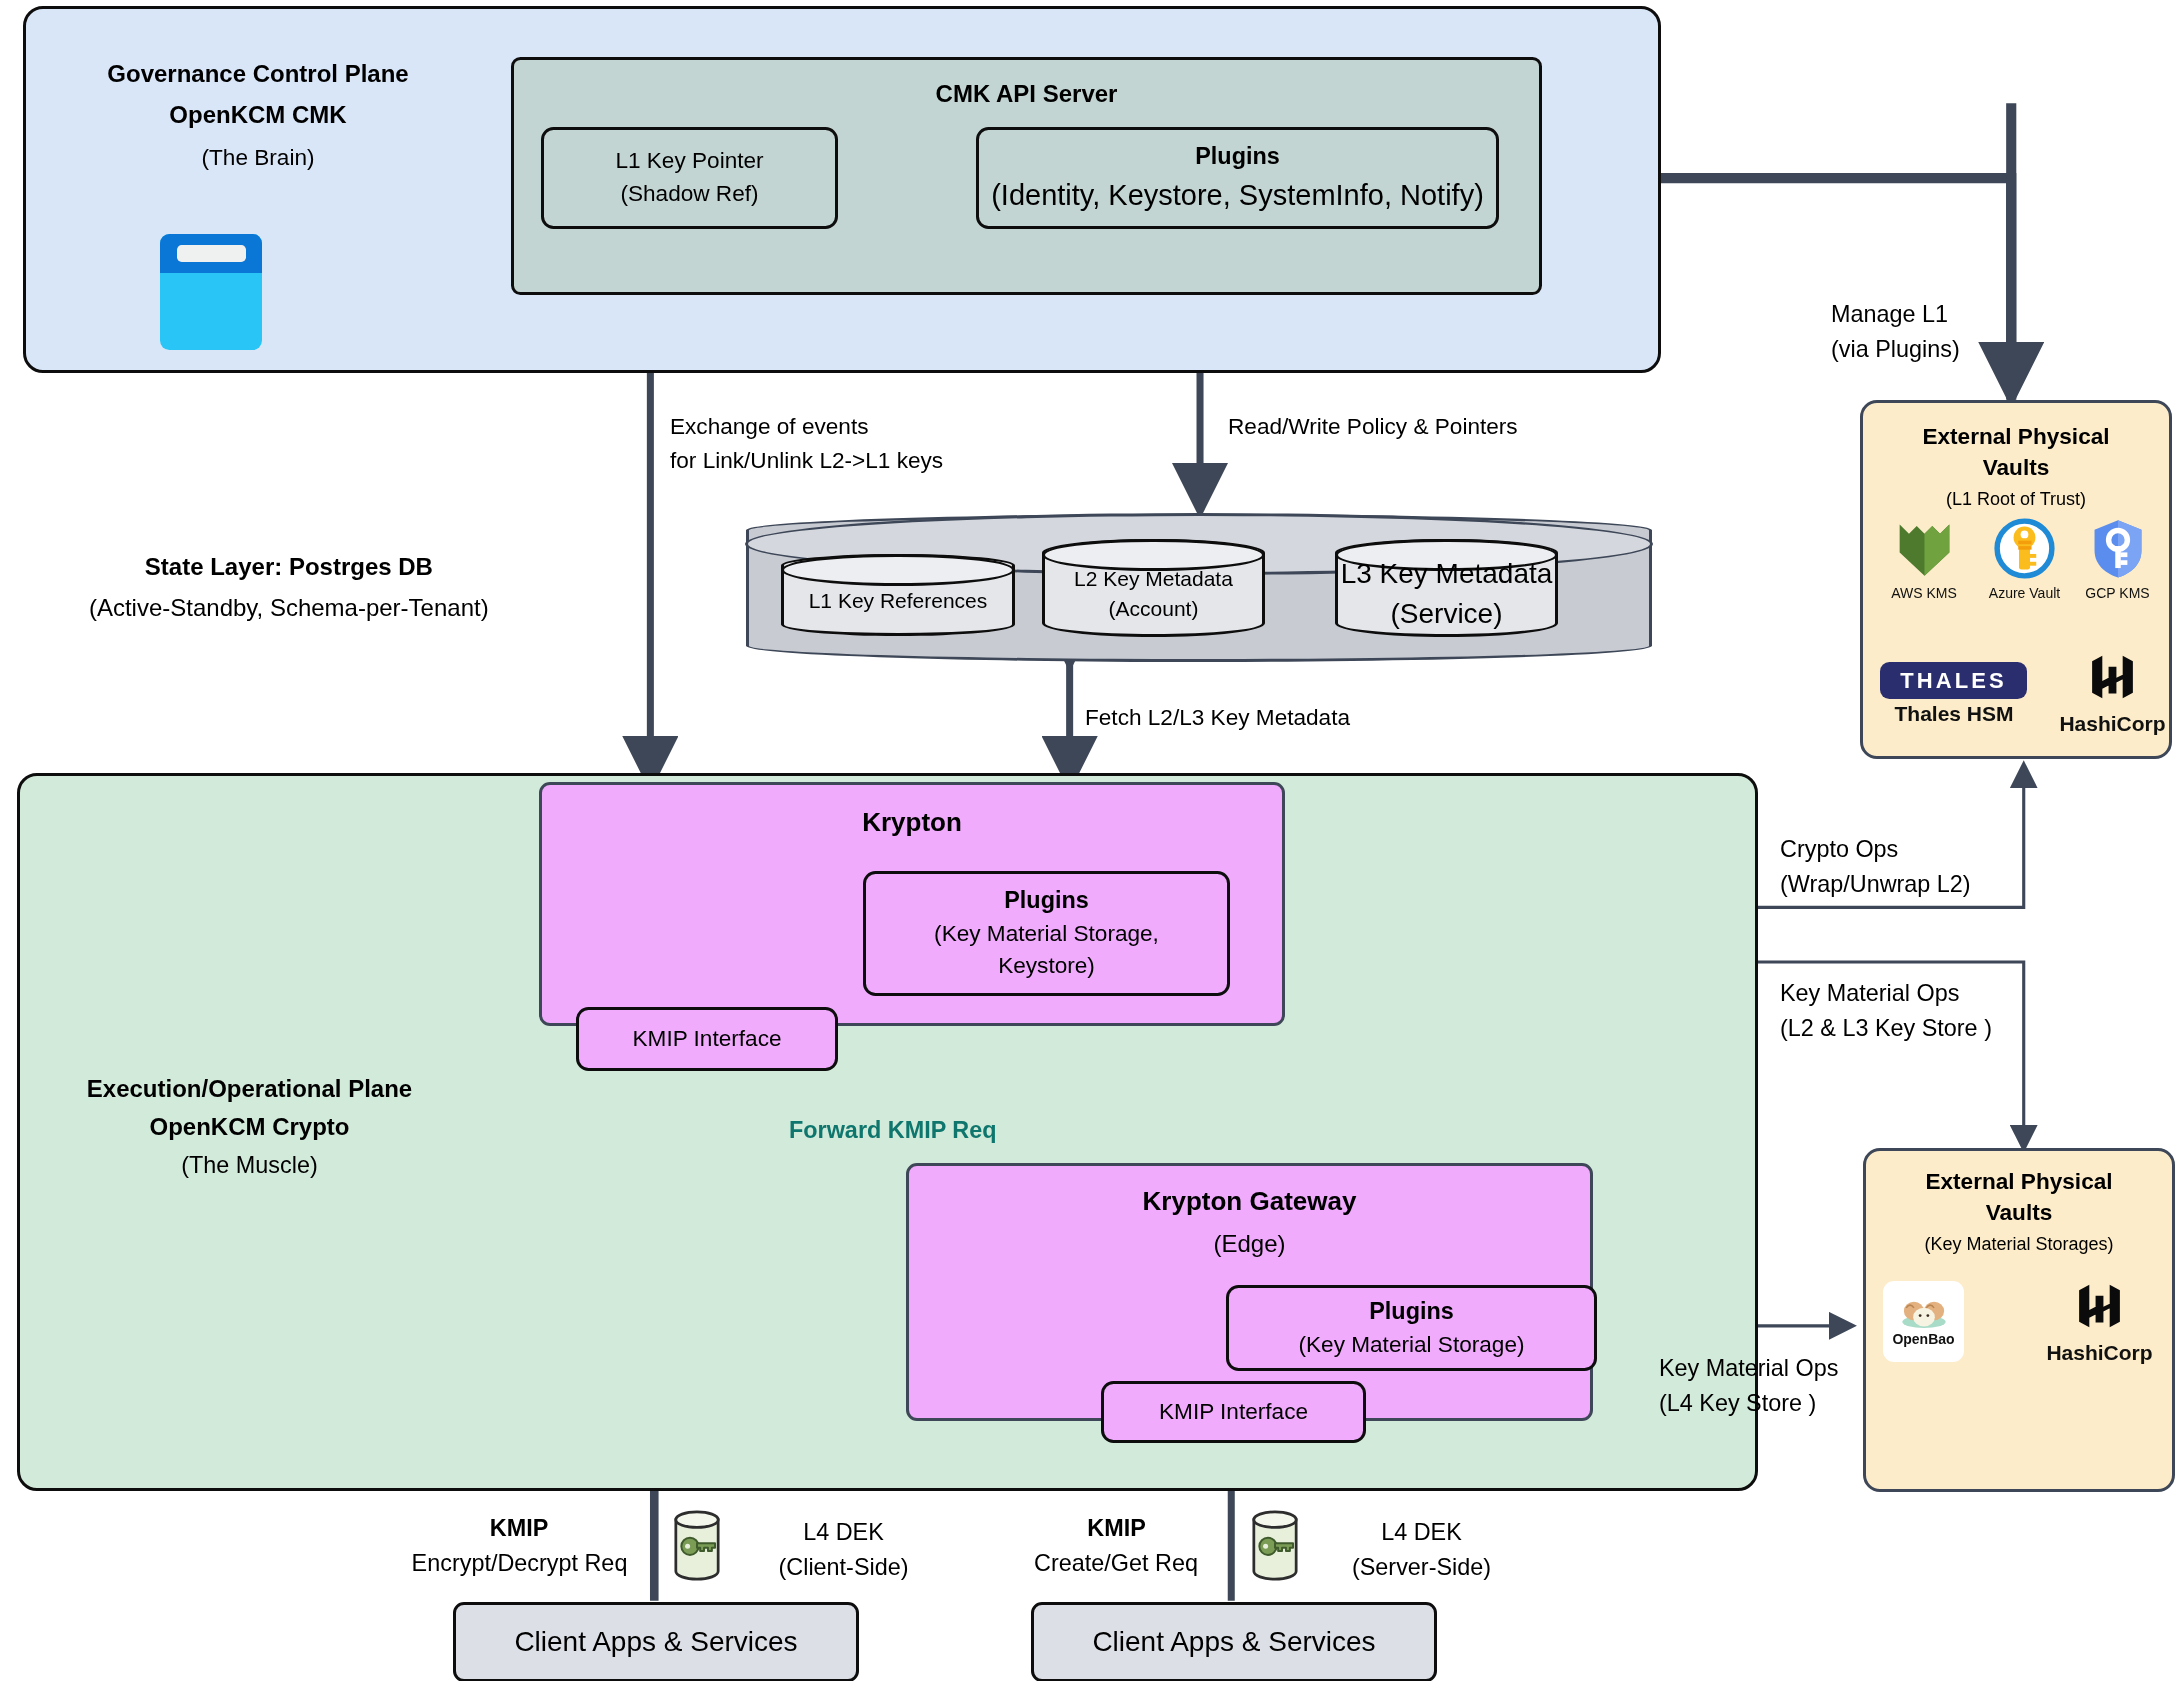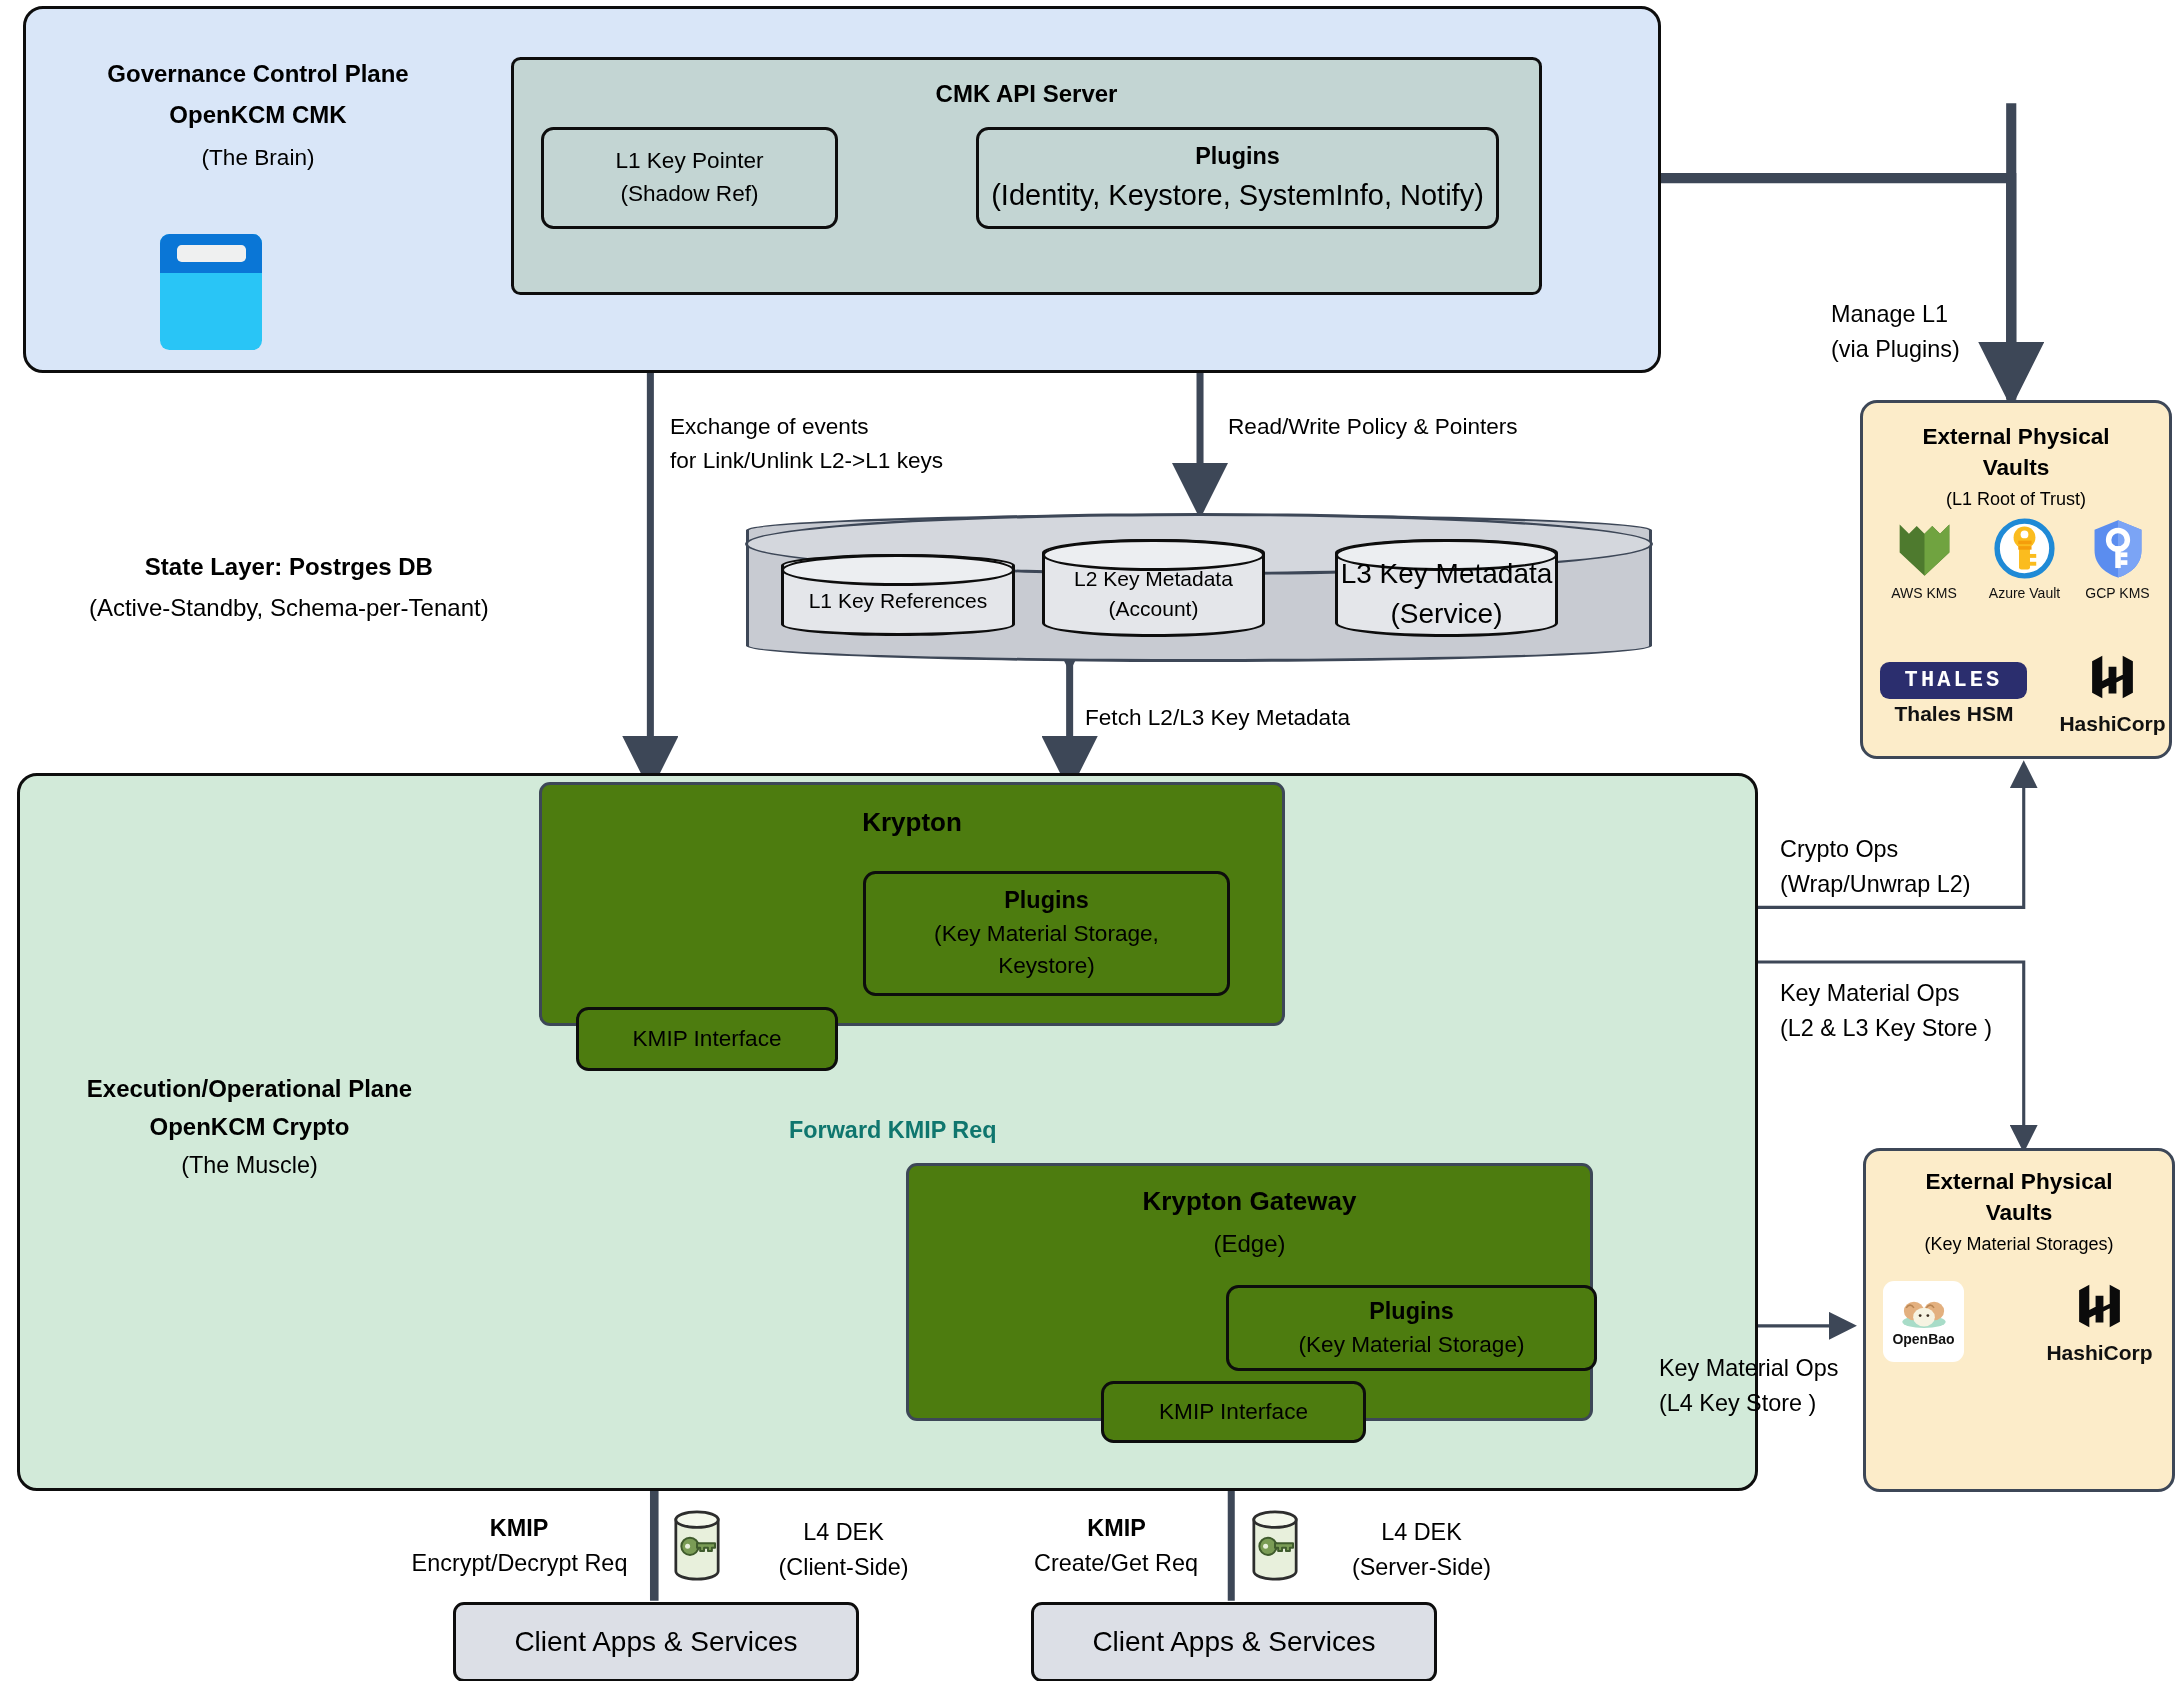--- a/index.html
+++ b/index.html
@@ -36,21 +36,21 @@
     border-radius:12.5px;
     display:flex;
     flex-direction:column;
     align-items:center;
     justify-content:center;
     text-align:center;
     line-height:1.45;
   }
   .node.softborder { border:3.9px solid #3d4757; }
   .node.api   { background:#c3d5d3; }
-  .node.green { background:#4d7c0f; }
+  .node.green { background:#f0abfc; }
   .node.grey  { background:#dcdfe6; }
 
   .ttl  { font-weight:bold; }
 
   
   .lbl {
     color:#000;
     line-height:1.5;
     white-space:pre-line;
   }
@@ -104,21 +104,21 @@
   .logo-cell { position:absolute; text-align:center; }
   .logo-cap  { font-size:14px; color:#111; margin-top:3.1px; white-space:nowrap; }
   .logo-cap.big { font-size:21px; font-weight:bold; }
 
   .thales-pill {
     width:147px;height:37px;border-radius:9.4px;
     background:#2b2e6e;
     color:#ffffff;
     font-weight:bold;font-size:22px;letter-spacing:3.1px;
     display:flex;align-items:center;justify-content:center;
-    font-family:Liberation Mono, monospace;
+    font-family:Liberation Sans, sans-serif;
   }
   .openbao-tile{
     width:81px;height:81px;border-radius:11px;background:#ffffff;
     display:flex;flex-direction:column;align-items:center;justify-content:center;
   }
 
   
   .console-ico{ width:102px;height:116px;border-radius:9.4px;background:#29c5f6;overflow:hidden; }
   .console-ico .bar{ height:39px;background:#0a76d6;display:flex;align-items:center;justify-content:center;}
   .console-ico .fld{ width:69px;height:17px;background:#eff0f0;border-radius:4.7px;}

